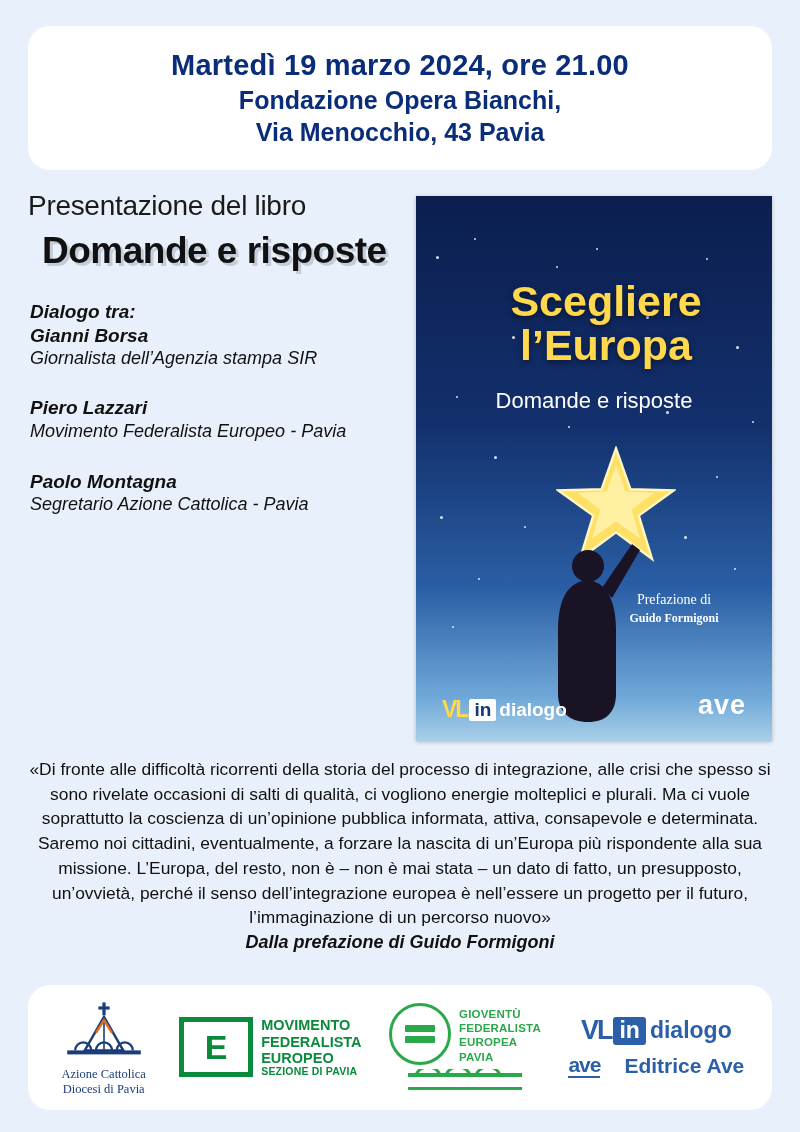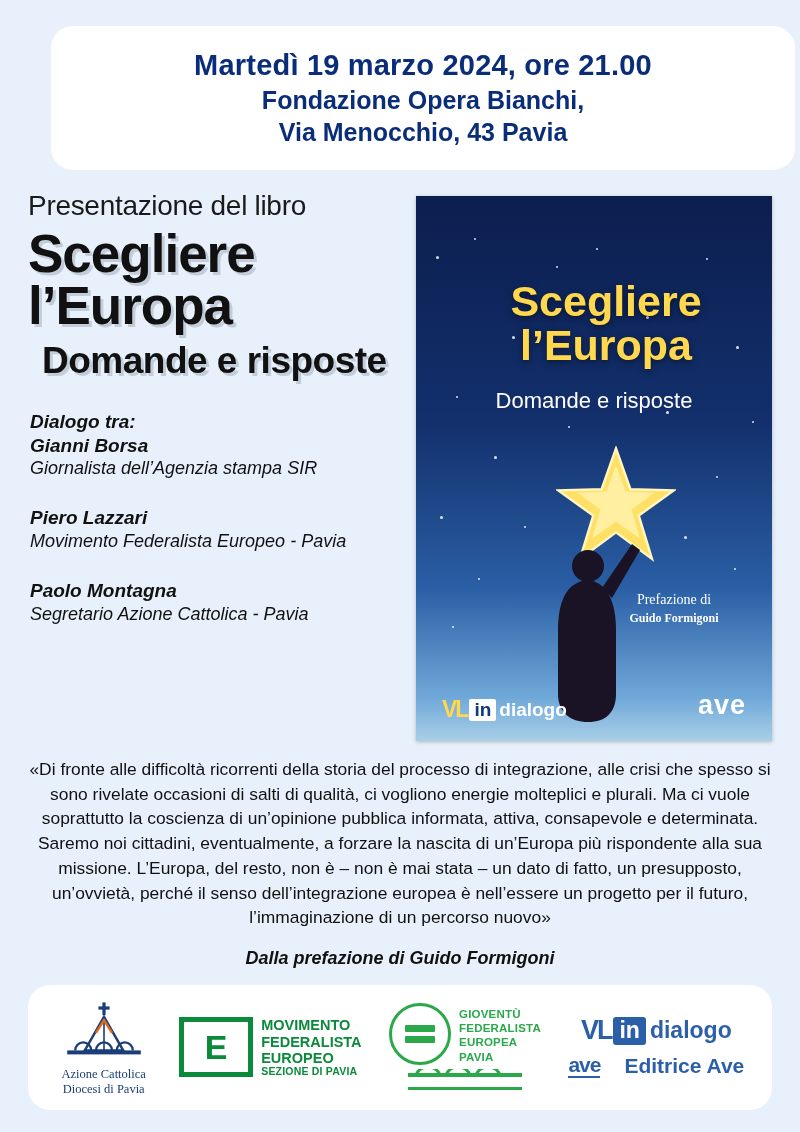--- a/index.html
+++ b/index.html
@@ -30,21 +30,20 @@
     top: 26px;
     width: 744px;
     height: 144px;
     background: #ffffff;
     border-radius: 22px;
     display: flex;
     flex-direction: column;
     align-items: center;
     justify-content: center;
     text-align: center;
-    margin-left: 23px;
   }
   .header-line1 {
     font-size: 29px;
     font-weight: bold;
     color: #0a2d7a;
     letter-spacing: 0.2px;
     line-height: 1.25;
   }
   .header-line2, .header-line3 {
     font-size: 25px;
@@ -211,21 +210,21 @@
     position: absolute;
     left: 28px;
     top: 757px;
     width: 744px;
     text-align: center;
     font-size: 17.4px;
     line-height: 1.42;
     color: #111;
   }
   .quote-attrib {
-    margin-top: 16px;
+    margin-top: 0;
     font-weight: bold;
     font-style: italic;
     font-size: 18px;
   }
 
   
   .footer {
     position: absolute;
     left: 28px;
     top: 985px;
@@ -325,21 +324,20 @@
 <div class="poster">
 
   <div class="header-banner">
     <div class="header-line1">Martedì 19 marzo 2024, ore 21.00</div>
     <div class="header-line2">Fondazione Opera Bianchi,</div>
     <div class="header-line3">Via Menocchio, 43 Pavia</div>
   </div>
 
   <div class="left-col">
     <div class="presentazione">Presentazione del libro</div>
-    <div class="title-main">Scegliere l’Europa</div>
     <div class="title-sub">Domande e risposte</div>
 
     <div class="speakers">
       <div class="sp-head">Dialogo tra:</div>
       <div class="sp-head">Gianni Borsa</div>
       <div class="sp-role">Giornalista dell’Agenzia stampa SIR</div>
 
       <div class="sp-name">Piero Lazzari</div>
       <div class="sp-role">Movimento Federalista Europeo - Pavia</div>
 

